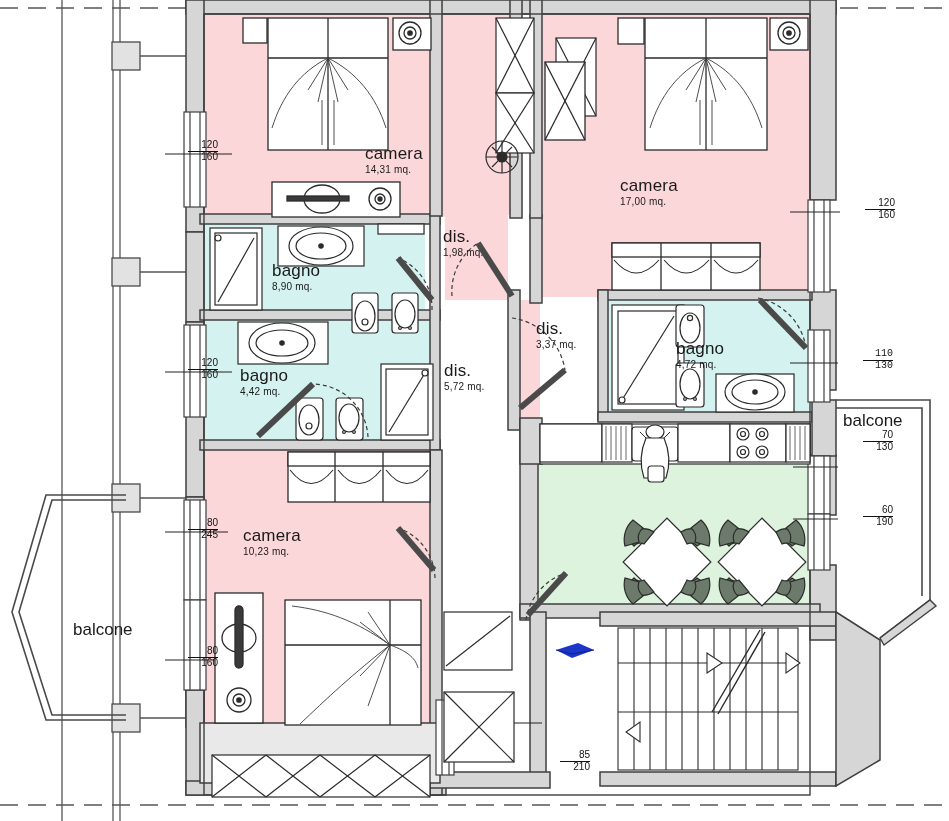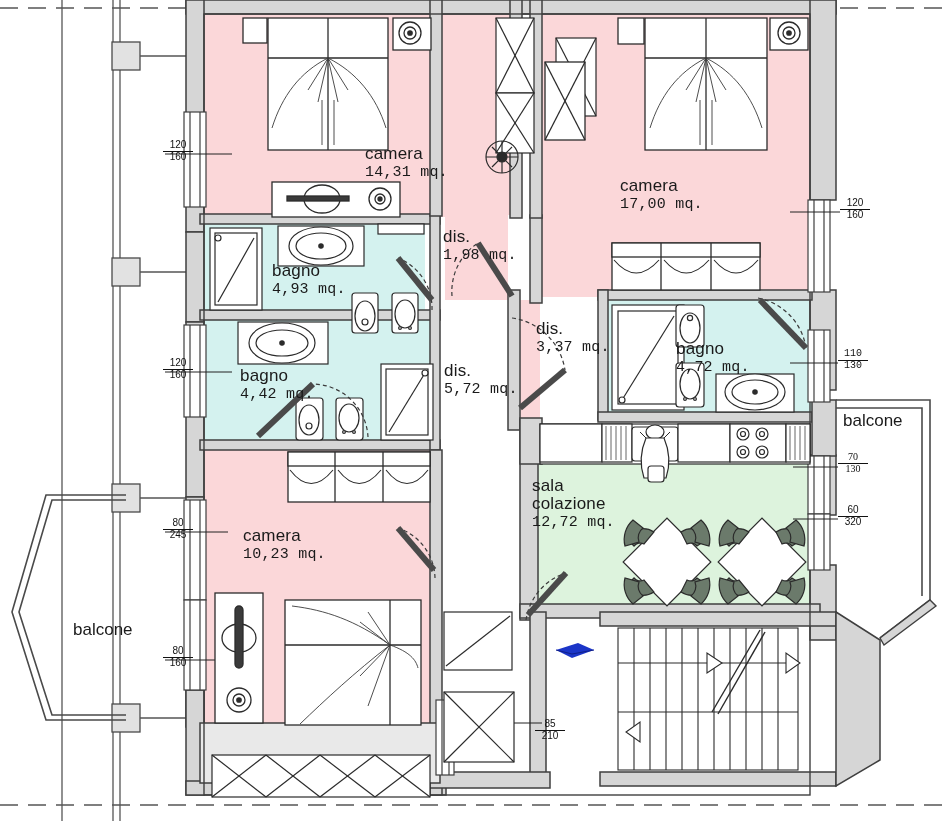--- a/index.html
+++ b/index.html
@@ -1,22 +1,22 @@
 <!DOCTYPE html>
 <html><head>
 <meta charset="utf-8">
 <style>
   html,body{margin:0;padding:0;background:#ffffff;}
   body{font-family:"Liberation Sans","DejaVu Sans",sans-serif;}
   #plan{position:relative;width:949px;height:821px;background:#ffffff;overflow:hidden;}
   #plan svg{position:absolute;left:0;top:0;}
   .rlabel{position:absolute;color:#1a1a1a;pointer-events:none;}
   .rname{font-size:17px;letter-spacing:.2px;line-height:1.05;}
-  .rarea{font-size:15px;letter-spacing:.2px;margin-top:1px;font-family:Liberation Mono, monospace;}
-  .dimlab{position:absolute;font-size:10px;color:#111;line-height:1.08;text-align:center;width:30px;}
+  .rarea{font-size:10px;letter-spacing:.2px;margin-top:1px;}
+  .dimlab{position:absolute;font-size:10px;color:#111;line-height:1.08;text-align:right;width:30px;margin-left:25px;}
   .dimlab .d1{border-bottom:1px solid #111;padding-bottom:0px;}
   .dimlab .d2{padding-top:0px;}
   .balc{position:absolute;font-size:17px;color:#1a1a1a;}
 </style>
 </head>
 <body>
 
 <div id="plan">
 
   <svg width="949" height="821" viewBox="0 0 949 821">
@@ -486,21 +486,21 @@
     <div class="rarea">14,31 mq.</div>
   </div>
 
   <div class="rlabel" style="left:620px;top:177px;width:120px;">
     <div class="rname">camera</div>
     <div class="rarea">17,00 mq.</div>
   </div>
 
   <div class="rlabel" style="left:272px;top:262px;width:110px;">
     <div class="rname">bagno</div>
-    <div class="rarea">4,93 mq.</div>
+    <div class="rarea">8,90 mq.</div>
   </div>
 
   <div class="rlabel" style="left:240px;top:367px;width:110px;">
     <div class="rname">bagno</div>
     <div class="rarea">4,42 mq.</div>
   </div>
 
   <div class="rlabel" style="left:676px;top:340px;width:110px;">
     <div class="rname">bagno</div>
     <div class="rarea">4,72 mq.</div>
@@ -519,25 +519,20 @@
   <div class="rlabel" style="left:444px;top:362px;width:80px;">
     <div class="rname">dis.</div>
     <div class="rarea">5,72 mq.</div>
   </div>
 
   <div class="rlabel" style="left:243px;top:527px;width:120px;">
     <div class="rname">camera</div>
     <div class="rarea">10,23 mq.</div>
   </div>
 
-  <div class="rlabel" style="left:532px;top:477px;width:120px;">
-    <div class="rname" style="white-space:pre-line;">sala
-colazione</div>
-    <div class="rarea">12,72 mq.</div>
-  </div>
 
   <div class="balc" style="left:73px;top:620px;">balcone</div>
   <div class="balc" style="left:843px;top:411px;">balcone</div>
 
   <div class="dimlab" style="left:163px;top:140px;">
     <div class="d1">120</div>
     <div class="d2">160</div>
   </div>
   <div class="dimlab" style="left:163px;top:358px;">
     <div class="d1">120</div>
@@ -552,26 +547,26 @@
     <div class="d2">160</div>
   </div>
   <div class="dimlab" style="left:840px;top:198px;">
     <div class="d1">120</div>
     <div class="d2">160</div>
   </div>
   <div class="dimlab" style="left:838px;top:349px;font-family:Liberation Mono, monospace;">
     <div class="d1">110</div>
     <div class="d2">130</div>
   </div>
-  <div class="dimlab" style="left:838px;top:452px;font-family:Liberation Serif, serif;">
+  <div class="dimlab" style="left:838px;top:430px;">
     <div class="d1">70</div>
     <div class="d2">130</div>
   </div>
   <div class="dimlab" style="left:838px;top:505px;">
     <div class="d1">60</div>
-    <div class="d2">320</div>
-  </div>
-  <div class="dimlab" style="left:535px;top:719px;">
+    <div class="d2">190</div>
+  </div>
+  <div class="dimlab" style="left:535px;top:750px;">
     <div class="d1">85</div>
     <div class="d2">210</div>
   </div>
 
 </div>
 
 </body></html>

